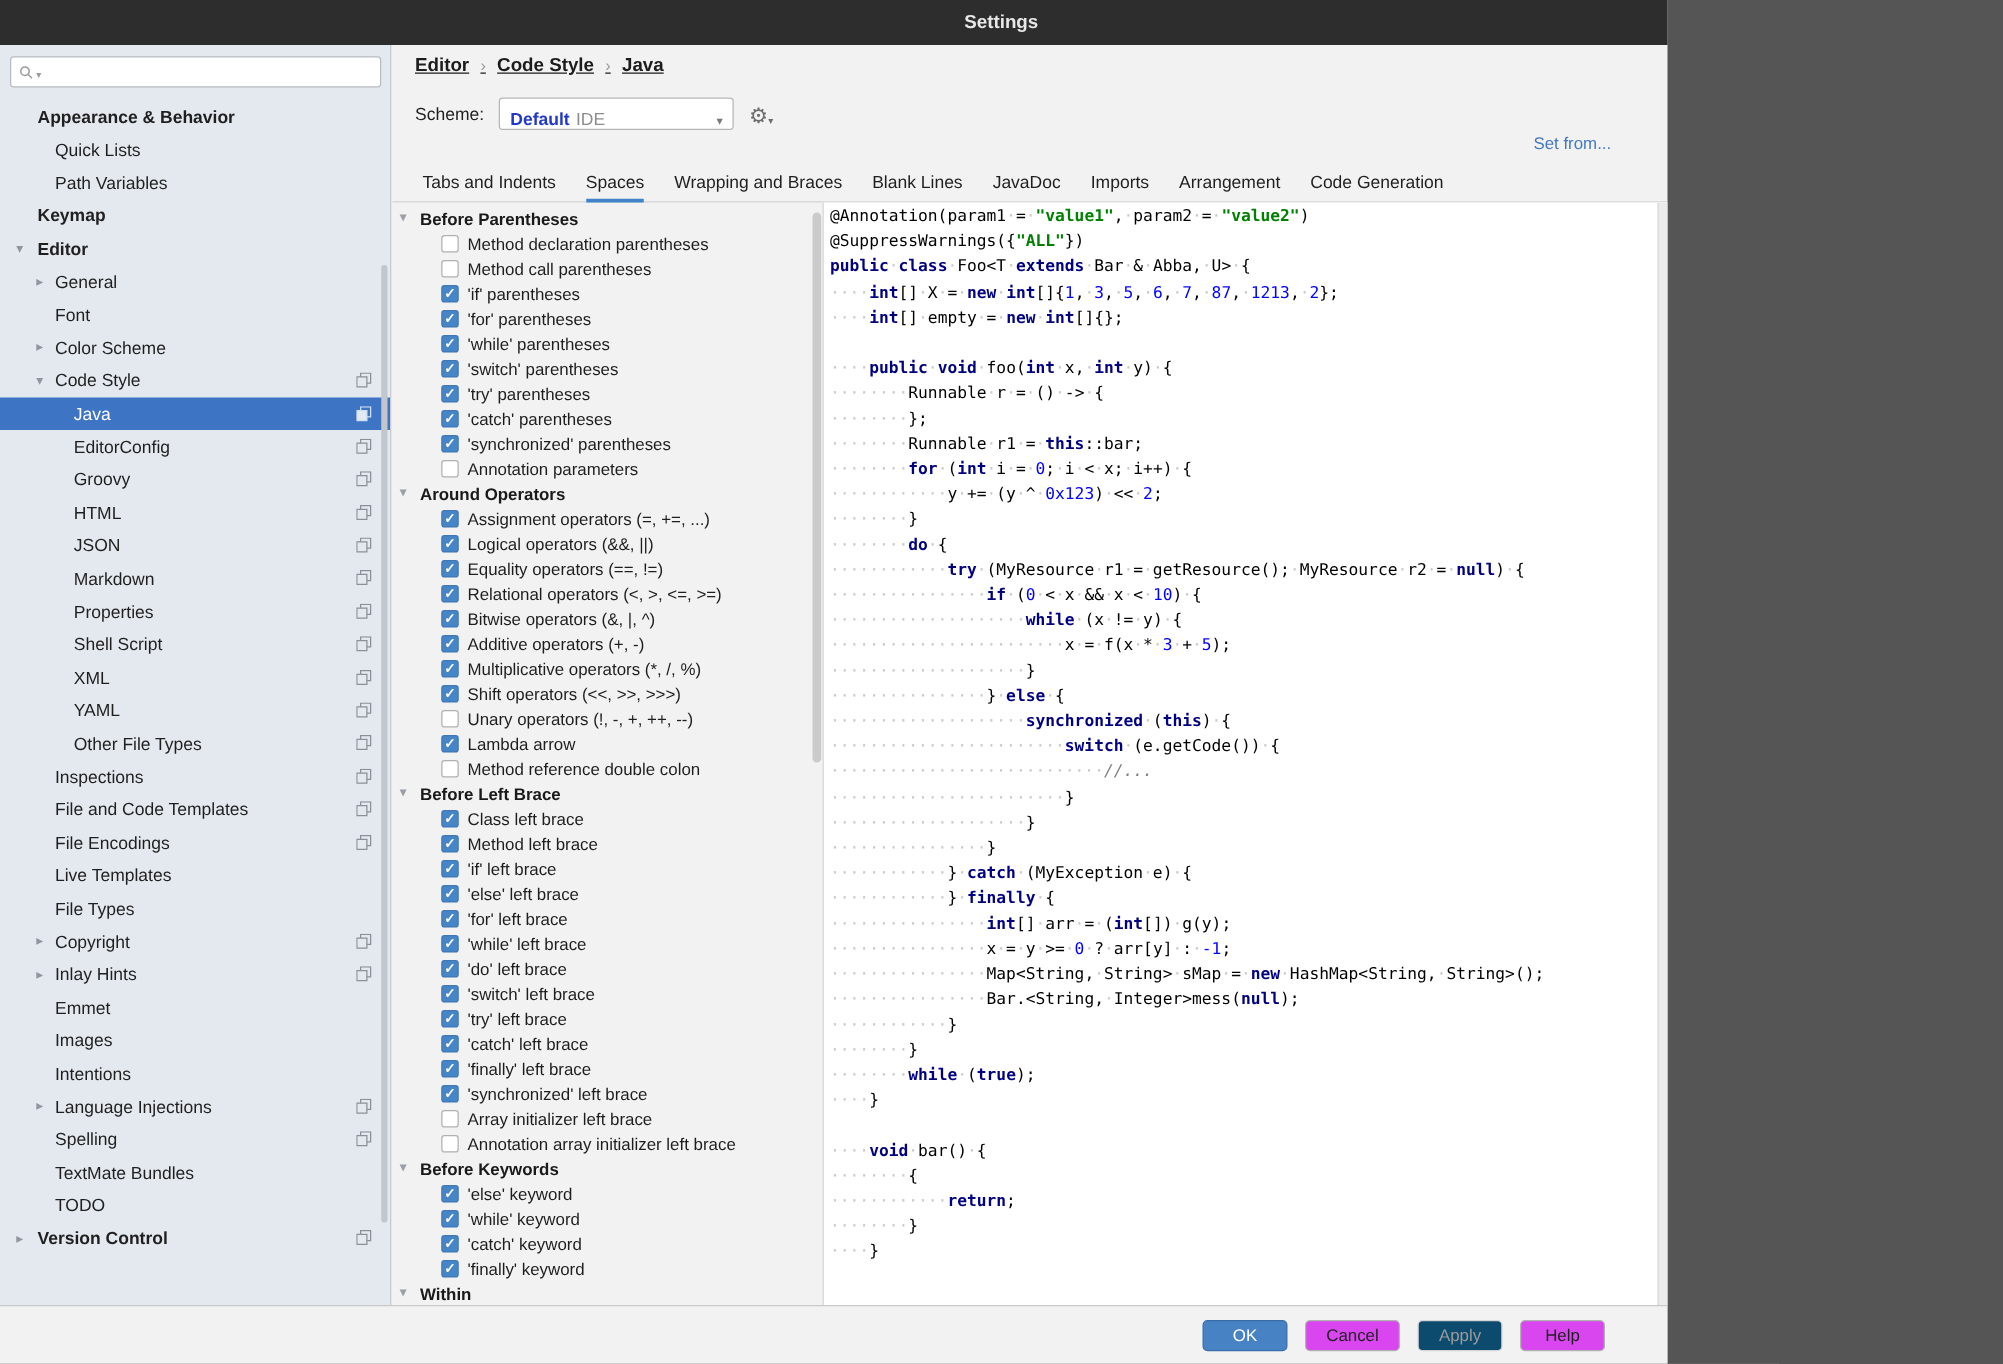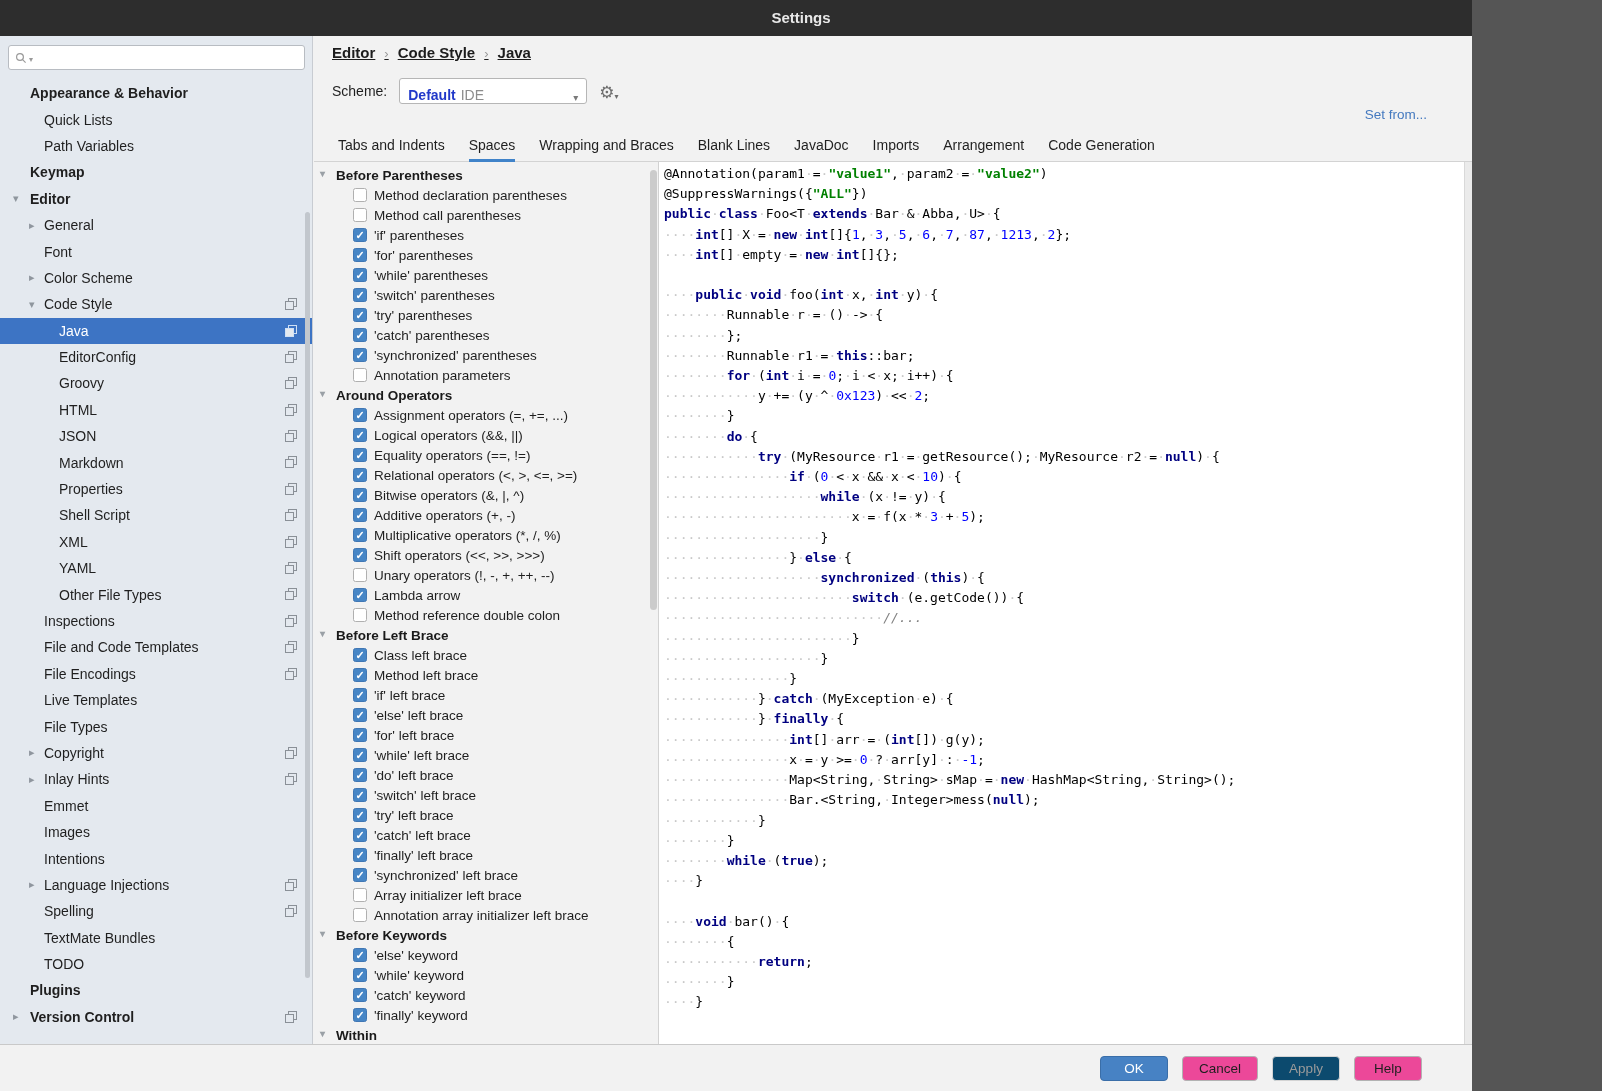--- a/index.html
+++ b/index.html
@@ -1,18 +1,18 @@
 <!DOCTYPE html>
 <html><head>
 <meta charset="utf-8">
 <style>
   * { margin:0; padding:0; box-sizing:border-box; }
   html,body { background:#555; }
   #app {
-    position:relative; width:1472px; height:1091px; overflow:hidden;
+    position:relative; width:1334px; height:1091px; overflow:hidden;
     font-family:"Liberation Sans", sans-serif; background:#f2f2f2; color:#1e1e1e;
   }
   
   .titlebar { position:absolute; left:0; top:0; width:1602px; height:36px; background:#2d2d2d; }
   .titlebar .title { position:absolute; left:0; right:0; top:9px; text-align:center;
     color:#e8e8e8; font-size:15px; font-weight:bold; }
   .titlebar .close { position:absolute; right:16px; top:9px; color:#cfcfcf; font-size:15px; cursor:default; }
   
   .sidebar { position:absolute; left:0; top:36px; width:313px; height:1008px;
     background:#e4e9ef; border-right:1px solid #c8ccd2; overflow:hidden; }
@@ -70,21 +70,21 @@
   .seg-c { color:#808080; font-style:italic; }
   .seg-p { color:#000; }
   .ws { color:#c9c9c9; font-weight:normal; font-style:normal; }
   .margin-guide { position:absolute; left:857px; top:0; bottom:0; width:1px; background:#dcdcdc; }
   .pv-track { position:absolute; right:0; top:0; bottom:0; width:8px; background:#ebebeb; border-left:1px solid #d9d9d9; }
   
   .footer { position:absolute; left:0; right:0; bottom:0; height:47px; background:#f2f2f2;
     border-top:1px solid #c9c9c9; display:flex; align-items:center; justify-content:flex-end;
     gap:14px; padding-right:50px; }
   .btn { min-width:68px; height:25px; padding:0 16px; border:1px solid #b2b2b2; border-radius:4px;
-    background:#ec4899; font-size:13.5px; color:#1f1f1f; font-family:"Liberation Sans", sans-serif; }
+    background:#d946ef; font-size:13.5px; color:#1f1f1f; font-family:"Liberation Sans", sans-serif; }
   .btn.primary { background:#4782c4; border-color:#3a6ea8; color:#fff; }
   .btn.disabled { color:#9b9b9b; border-color:#d4d4d4; background:#0c4a6e; }
 </style>
 </head>
 <body>
 
 <div id="app">
 
   <div class="titlebar">
     <div class="title">Settings</div>
@@ -281,23 +281,20 @@
               <rect x="0.5" y="3.5" width="8" height="8" fill="#e4e9ef" stroke="currentColor"></rect>
             </svg></span>
         </div>
         <div class="srow">
           <span class="slabel lv2">TextMate Bundles</span>
         </div>
         <div class="srow">
           <span class="slabel lv2">TODO</span>
         </div>
         <div class="srow bold">
-          <span class="slabel lv1">Plugins</span>
-        </div>
-        <div class="srow bold">
           <span class="arrow lv1">▸</span>
           <span class="slabel lv1">Version Control</span>
           <span class="ppicon"><svg width="13" height="13" viewBox="0 0 13 13">
               <rect x="3.5" y="0.5" width="8" height="8" fill="none" stroke="currentColor"></rect>
               <rect x="0.5" y="3.5" width="8" height="8" fill="#e4e9ef" stroke="currentColor"></rect>
             </svg></span>
         </div>
       </div>
     <div class="sb-thumb"></div>
   </div>

